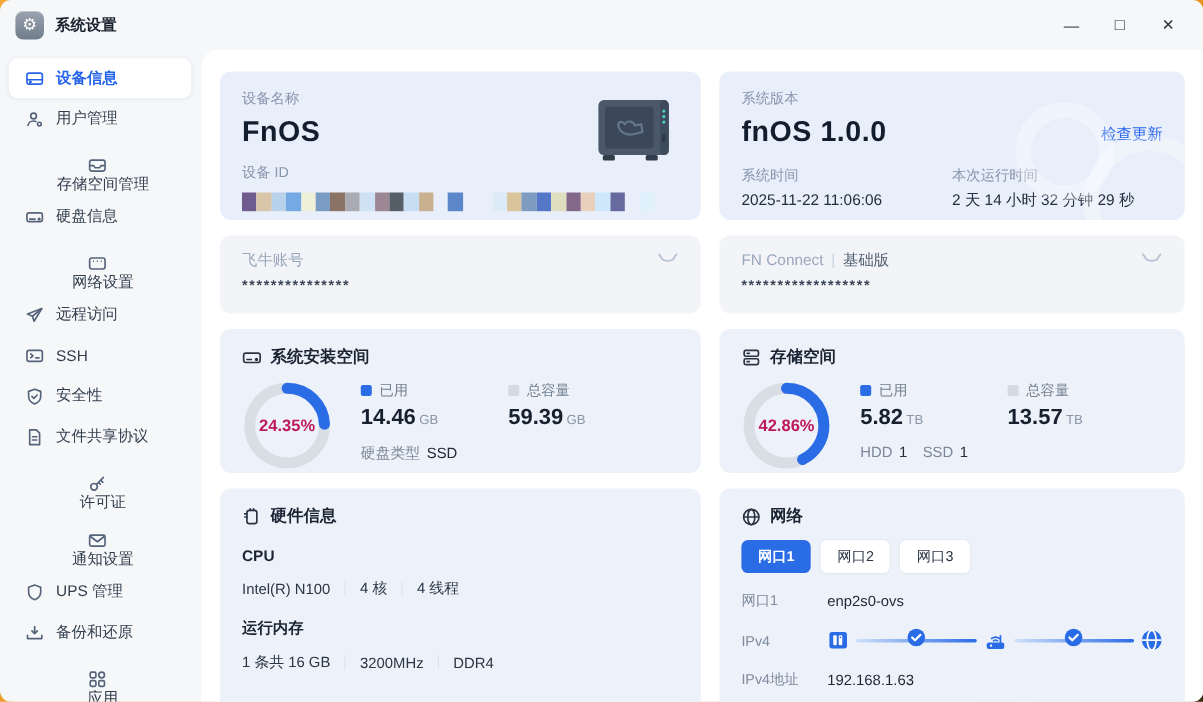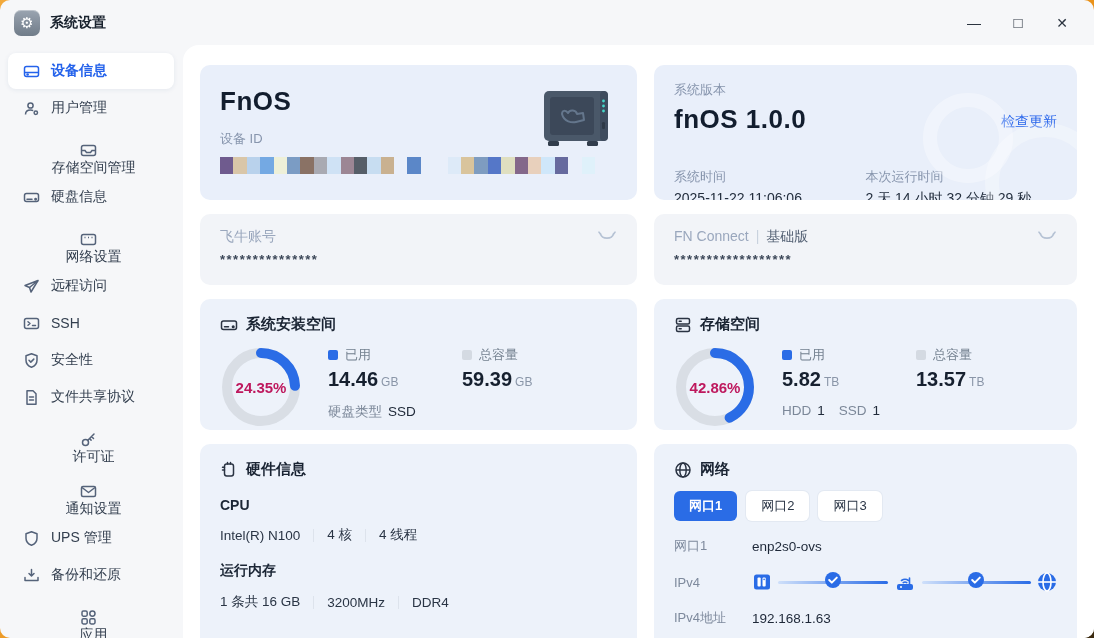--- a/index.html
+++ b/index.html
@@ -55,21 +55,21 @@
   
   .dev-name { margin:5px 0 13px 0; }
   .mosaic { display:flex; margin-top:9px; height:17px; }
   .mosaic .blk { width:13.4px; height:17px; }
   .mosaic .blkgap { width:13.4px; height:17px; }
   .nas-art { position:absolute; right:22px; top:23px; }
   
   .ver-top { display:flex; align-items:flex-end; justify-content:space-between; }
   .update-link { font-size:14px; color:#2563eb; cursor:pointer; margin-bottom:4px; }
   .ver-bottom { display:flex; margin-top:16px; }
-  .ver-col { width:50%;margin-top:17px; }
+  .ver-col { width:50%; }
   .ver-val { font-size:14px; color:#232e3e; margin-top:4px; }
   .wm1,.wm2 { position:absolute; border-radius:50%; border:14px solid rgba(255,255,255,.45); }
   .wm1 { width:90px; height:90px; right:64px; top:28px; border-color:rgba(255,255,255,.35); }
   .wm2 { width:120px; height:120px; right:-28px; top:58px; border-color:rgba(255,255,255,.30); }
   
   .acct { padding:14px 20px; }
   .acct-top { display:flex; justify-content:space-between; align-items:center; }
   .acct-lbl { font-size:14px; color:#9aa7bd; }
   .acct-sep { color:#c9d2de; margin:0 7px; }
   .badge-txt { color:#525f72; }
@@ -259,20 +259,21 @@
           </svg>
         </span>
       <span>应用</span>
     </div>
   </div>
 
   <div class="main">
     <div class="grid">
 
       <div class="card blue">
+        <div class="lbl">设备名称</div>
         <div class="big dev-name">FnOS</div>
         <div class="lbl">设备 ID</div>
         <div class="mosaic">
             <div class="blk" style="background: rgb(111, 91, 142);"></div>
             <div class="blk" style="background: rgb(217, 198, 168);"></div>
             <div class="blk" style="background: rgb(185, 210, 236);"></div>
             <div class="blk" style="background: rgb(116, 169, 227);"></div>
             <div class="blk" style="background: rgb(238, 240, 216);"></div>
             <div class="blk" style="background: rgb(123, 156, 196);"></div>
             <div class="blk" style="background: rgb(138, 114, 101);"></div>

